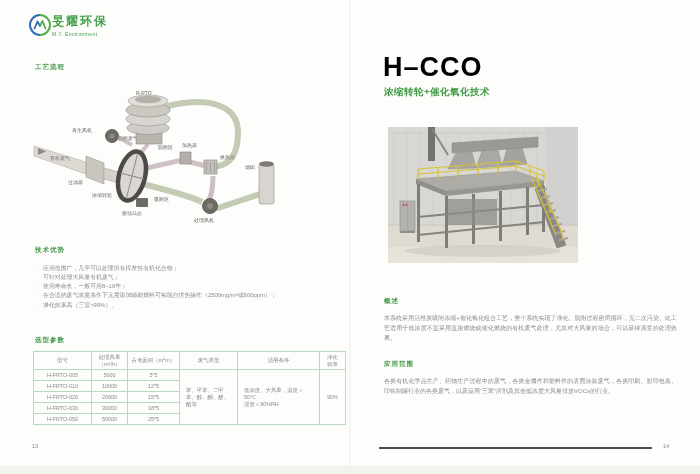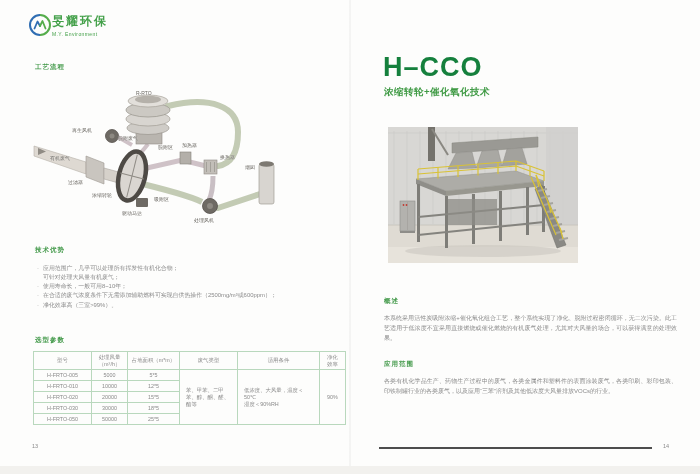--- a/index.html
+++ b/index.html
@@ -34,21 +34,21 @@
   .spec-table { position:absolute; left:33px; top:351px; width:312px; border-collapse:collapse;
                 font-size:5.4px; color:#8a8a8a; table-layout:fixed; }
   .spec-table th, .spec-table td { border:1px solid #b9d8bd; text-align:center; padding:1.5px 2px;
                 line-height:1.3; font-weight:normal; white-space:pre-line; }
   .spec-table td.lft { text-align:left; padding-left:6px; padding-right:6px; }
 
   .pageno { position:absolute; font-size:5.5px; color:#8a8a8a; }
 
   
   .rp-title { position:absolute; left:383px; top:52px; font-size:27px; font-weight:bold;
-              color:#15803d; letter-spacing:1px; }
+              color:#000000; letter-spacing:1px; }
   .rp-subtitle { position:absolute; left:384px; top:86px; font-size:9.5px; font-weight:bold;
                  color:#3f9a44; letter-spacing:0.5px; }
   .photo { position:absolute; left:388px; top:127px; width:190px; height:136px; }
   .body-text { position:absolute; font-size:6px; line-height:1.7; color:#8b8b8b;
                text-align:justify; }
   .footer-rule { position:absolute; left:379px; top:447px; width:273px; height:1.5px; background:#4d4d4d; }
 </style>
 </head>
 <body>
 

